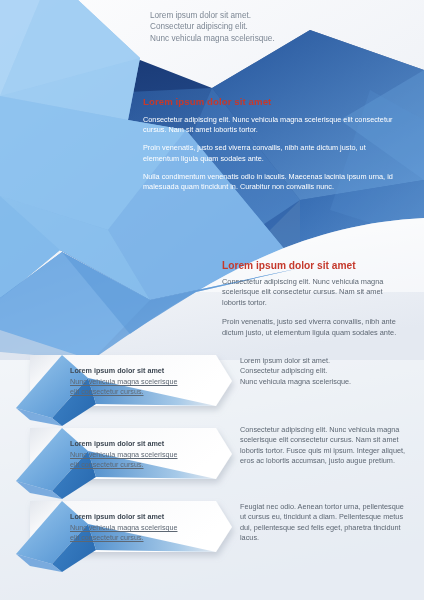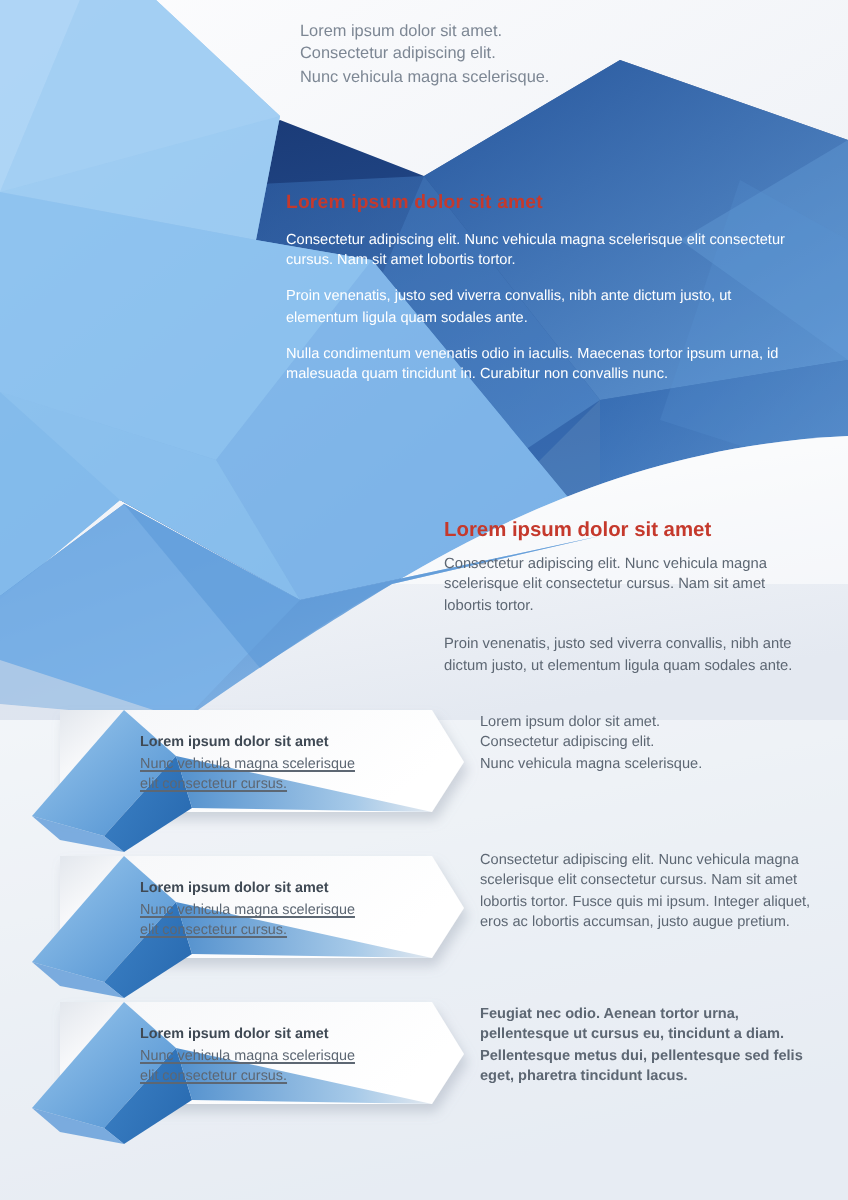--- a/index.html
+++ b/index.html
@@ -61,21 +61,21 @@
   .ribbon-text .rt-title{font-weight:bold;color:#3f4954;display:block;margin-bottom:1px;}
   .ribbon-text .rt-body{display:block;white-space:pre-line;text-decoration:underline;}
 
   .row-right{
     position:absolute;left:240px;top:4px;width:168px;
     font-size:7.3px;line-height:10.3px;color:#5d6773;
     white-space:pre-line;
   }
   .row1 .row-right{top:4px;}
   .row2 .row-right{top:0px;}
-  .row3 .row-right{top:4px;font-weight:bold;}
+  .row3 .row-right{top:4px;}
 </style>
 </head>
 <body>
 
 <div class="page">
 
   <div class="art">
     <svg width="424" height="600" viewBox="0 0 424 600" xmlns="http://www.w3.org/2000/svg">
       <defs>
         <linearGradient id="gPage" x1="0" y1="0" x2="0.4" y2="1">
@@ -188,21 +188,21 @@
 
   <div class="tx top-note">Lorem ipsum dolor sit amet.
 Consectetur adipiscing elit.
 Nunc vehicula magna scelerisque.</div>
 
   <div class="tx hero-head">Lorem ipsum dolor sit amet</div>
 
   <div class="tx hero-body">
     <p>Consectetur adipiscing elit. Nunc vehicula magna scelerisque elit consectetur cursus. Nam sit amet lobortis tortor.</p>
     <p>Proin venenatis, justo sed viverra convallis, nibh ante dictum justo, ut elementum ligula quam sodales ante.</p>
-    <p>Nulla condimentum venenatis odio in iaculis. Maecenas tortor ipsum urna, id malesuada quam tincidunt in. Curabitur non convallis nunc.</p>
+    <p>Nulla condimentum venenatis odio in iaculis. Maecenas lacinia ipsum urna, id malesuada quam tincidunt in. Curabitur non convallis nunc.</p>
   </div>
 
   <div class="tx sec-head">Lorem ipsum dolor sit amet</div>
 
   <div class="tx sec-body">
     <p>Consectetur adipiscing elit. Nunc vehicula magna scelerisque elit consectetur cursus. Nam sit amet lobortis tortor.</p>
     <p>Proin venenatis, justo sed viverra convallis, nibh ante dictum justo, ut elementum ligula quam sodales ante.</p>
   </div>
 
   <div class="row row1">

